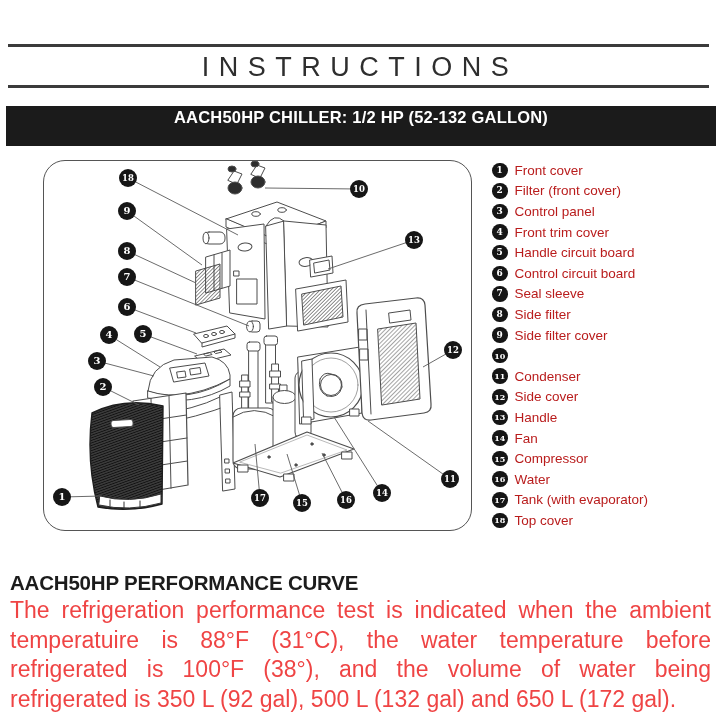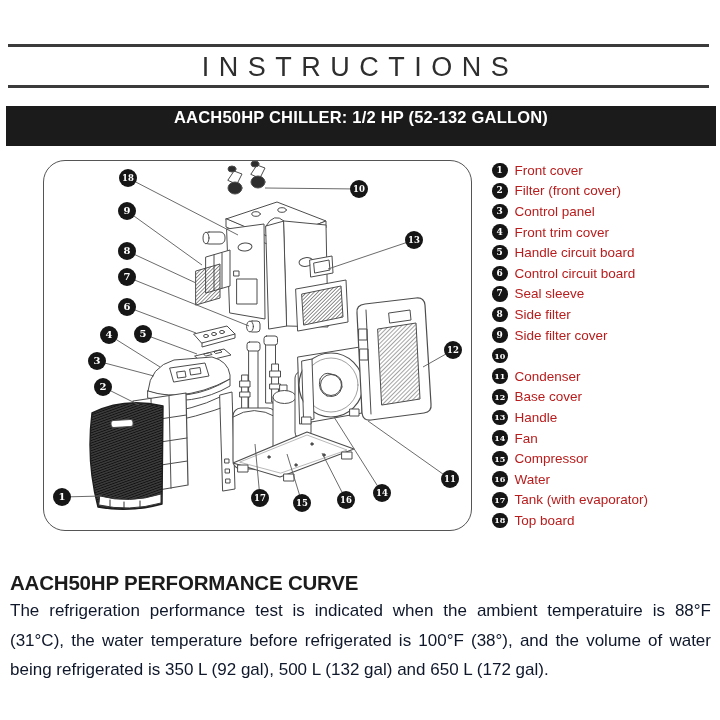--- a/index.html
+++ b/index.html
@@ -38,21 +38,21 @@
     display:flex;align-items:center;justify-content:center;line-height:1;
   }
   .part-label{font-size:13.5px;color:#b91c1c;white-space:nowrap;}
   
   .perf-heading{
     position:absolute;left:10px;top:571px;font-size:20.5px;font-weight:bold;
     color:#1c1c1c;letter-spacing:-0.2px;
   }
   .perf-body{
     position:absolute;left:10px;top:596px;width:701px;
-    font-size:17px;line-height:29.5px;color:#0f172a;text-align:justify;
+    font-size:23px;line-height:29.5px;color:#ef4444;text-align:justify;
   }
 </style>
 </head>
 <body>
 
 <div class="rule r1"></div>
 <div class="instructions">INSTRUCTIONS</div>
 <div class="rule r2"></div>
 <div class="banner">AACH50HP CHILLER: 1/2 HP (52-132 GALLON)</div>
 
@@ -339,21 +339,21 @@
     </div>
     <div class="part-row">
       <span class="badge" style="font-size: 8px;">10</span>
     </div>
     <div class="part-row">
       <span class="badge" style="font-size: 8px;">11</span>
       <span class="part-label">Condenser</span>
     </div>
     <div class="part-row">
       <span class="badge" style="font-size: 8px;">12</span>
-      <span class="part-label">Base cover</span>
+      <span class="part-label">Side cover</span>
     </div>
     <div class="part-row">
       <span class="badge" style="font-size: 8px;">13</span>
       <span class="part-label">Handle</span>
     </div>
     <div class="part-row">
       <span class="badge" style="font-size: 8px;">14</span>
       <span class="part-label">Fan</span>
     </div>
     <div class="part-row">
@@ -363,18 +363,18 @@
     <div class="part-row">
       <span class="badge" style="font-size: 8px;">16</span>
       <span class="part-label">Water</span>
     </div>
     <div class="part-row">
       <span class="badge" style="font-size: 8px;">17</span>
       <span class="part-label">Tank (with evaporator)</span>
     </div>
     <div class="part-row">
       <span class="badge" style="font-size: 8px;">18</span>
-      <span class="part-label">Top board</span>
+      <span class="part-label">Top cover</span>
     </div>
   </div>
 
 <div class="perf-heading">AACH50HP PERFORMANCE CURVE</div>
 <div class="perf-body">The refrigeration performance test is indicated when the ambient temperatuire is 88°F (31°C), the water temperature before refrigerated is 100°F (38°), and the volume of water being refrigerated is 350 L (92 gal), 500 L (132 gal) and 650 L (172 gal).</div>
 
 </body></html>

